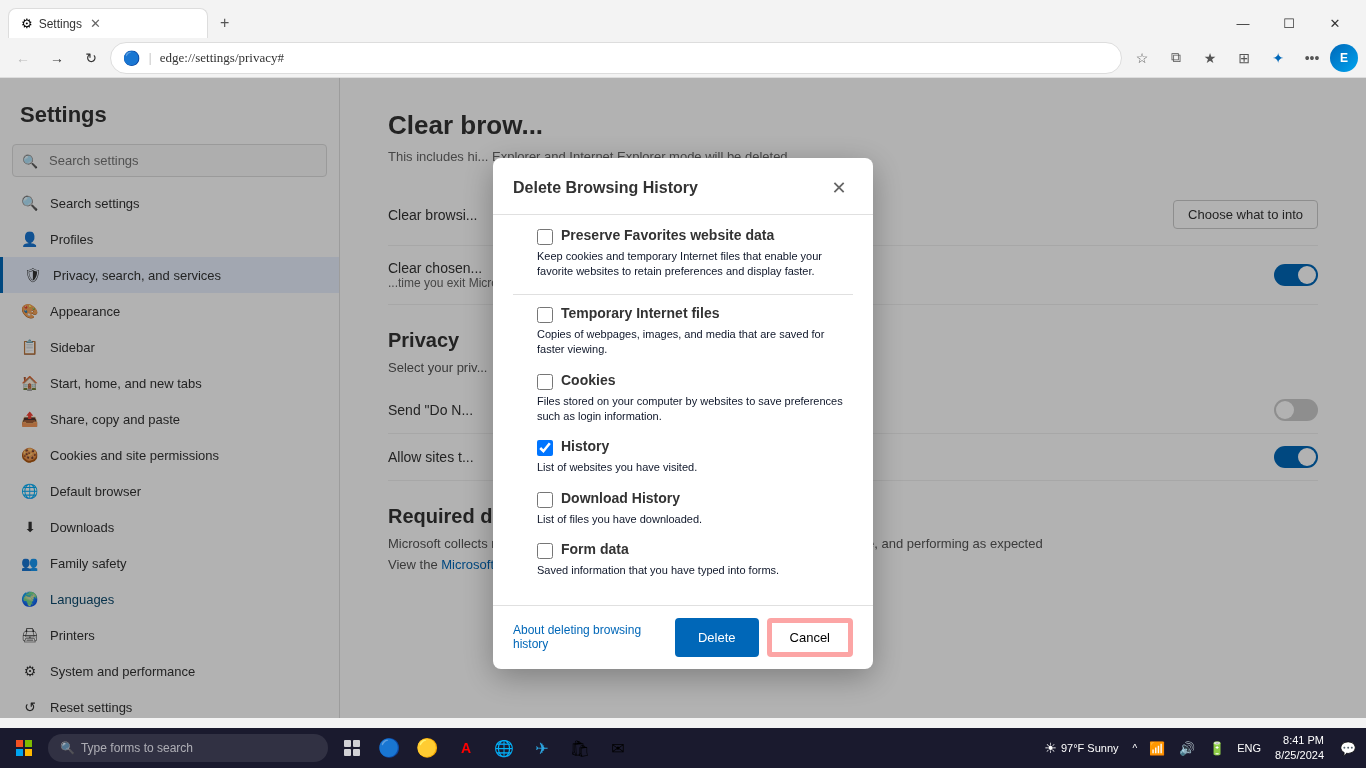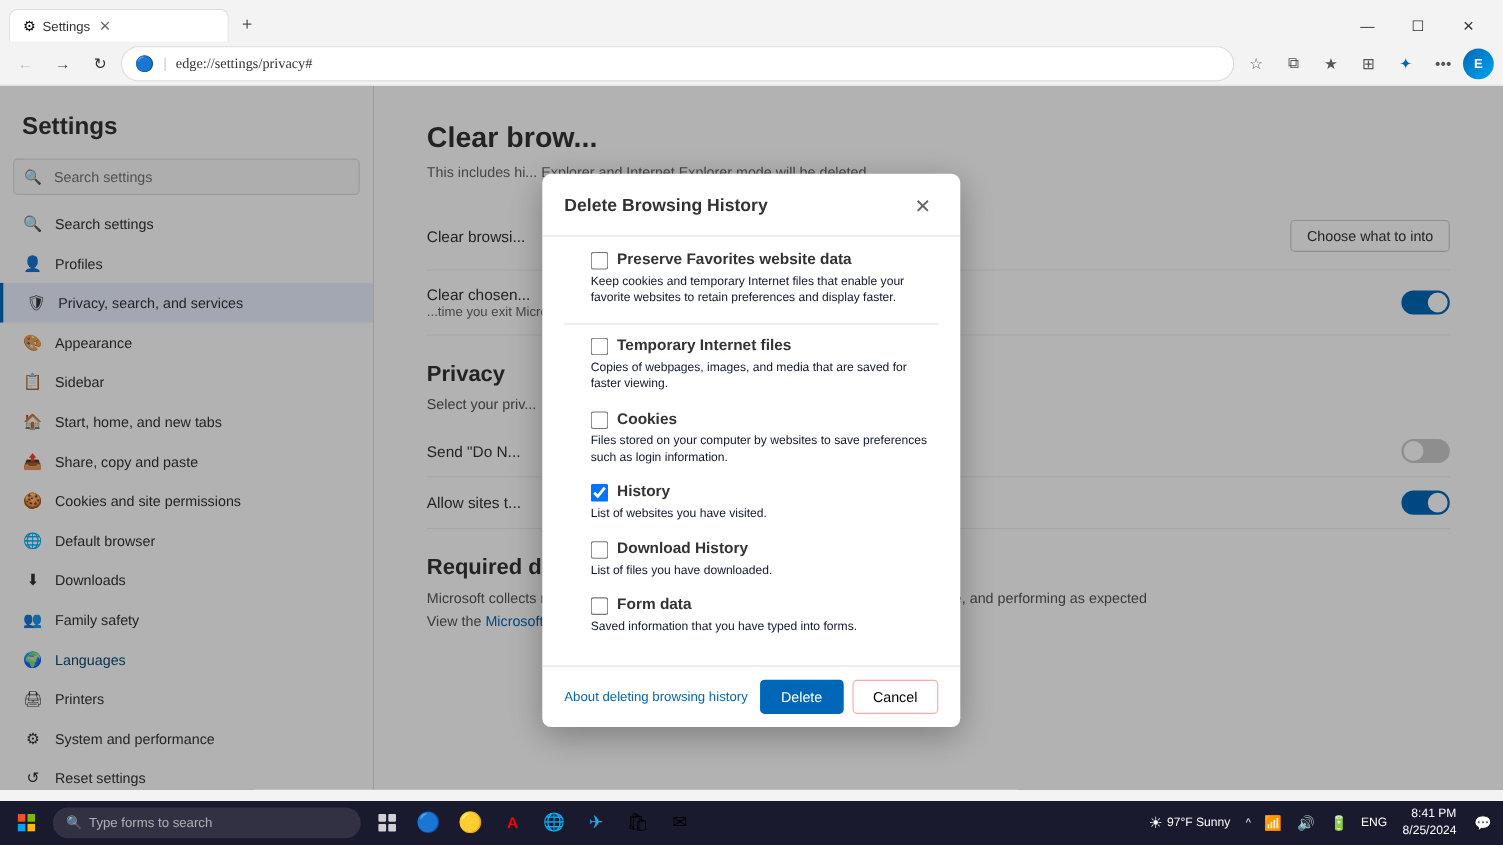--- a/index.html
+++ b/index.html
@@ -43,21 +43,21 @@
     .modal-title { font-size: 16px; font-weight: 600; color: #333; }
     .modal-close { background: none; border: none; cursor: pointer; font-size: 18px; color: #666; width: 28px; height: 28px; display: flex; align-items: center; justify-content: center; border-radius: 4px; }
     .modal-body { padding: 12px 20px; max-height: 420px; overflow-y: auto; }
     .modal-item { margin-bottom: 14px; }
     .modal-item-header { display: flex; align-items: flex-start; gap: 8px; margin-bottom: 4px; margin-left: 24px; }
     .modal-checkbox { width: 16px; height: 16px; margin-top: 2px; flex-shrink: 0; cursor: pointer; }
     .modal-item-label { font-size: 14px; font-weight: 600; color: #333; cursor: pointer; }
     .modal-item-desc { font-size: 11px; color: #0f172a; margin-left: 24px; line-height: 1.4; }
     .modal-footer { display: flex; align-items: center; justify-content: flex-end; padding: 12px 20px; gap: 8px; border-top: 1px solid #e0e0e0; }
     .modal-link { color: #0067b8; font-size: 12px; cursor: pointer; text-decoration: none; margin-right: auto; }
-    .modal-btn { padding: 7px 18px; border-radius: 4px; font-size: 13px; cursor: pointer; border: 1px solid #fca5a5; background: white; }
+    .modal-btn { padding: 7px 18px; border-radius: 4px; font-size: 13px; cursor: pointer; border: 5px solid #fca5a5; background: white; }
     .modal-btn.primary { background: #0067b8; color: white; border-color: #0067b8; }
 
     
     ::-webkit-scrollbar { width: 6px; }
     ::-webkit-scrollbar-track { background: #f0f0f0; }
     ::-webkit-scrollbar-thumb { background: #ccc; border-radius: 3px; }
   </style>
 </head>
 <body>
 

